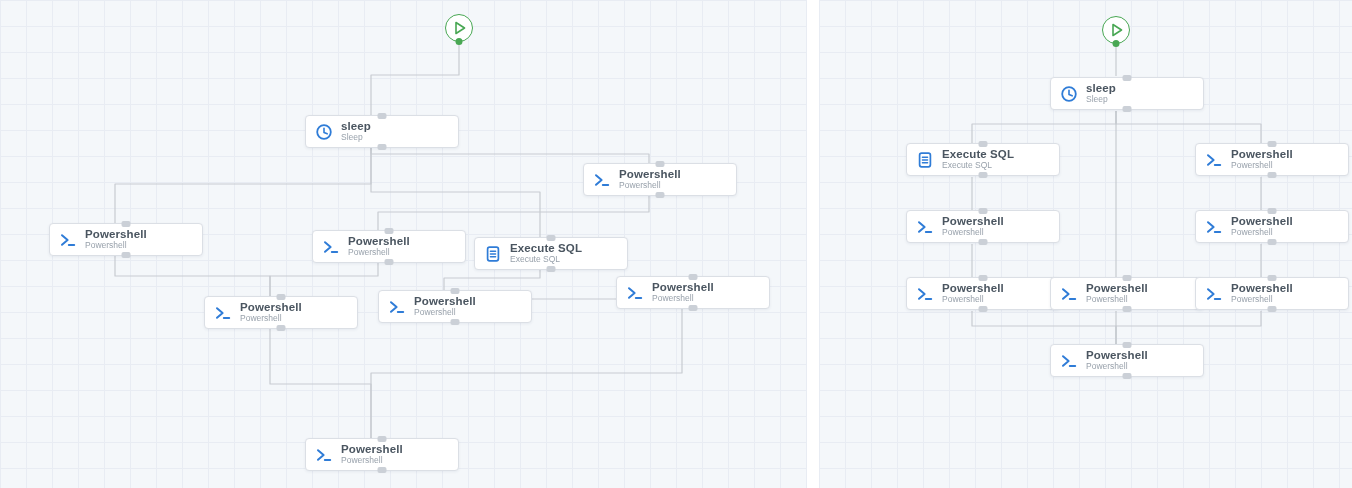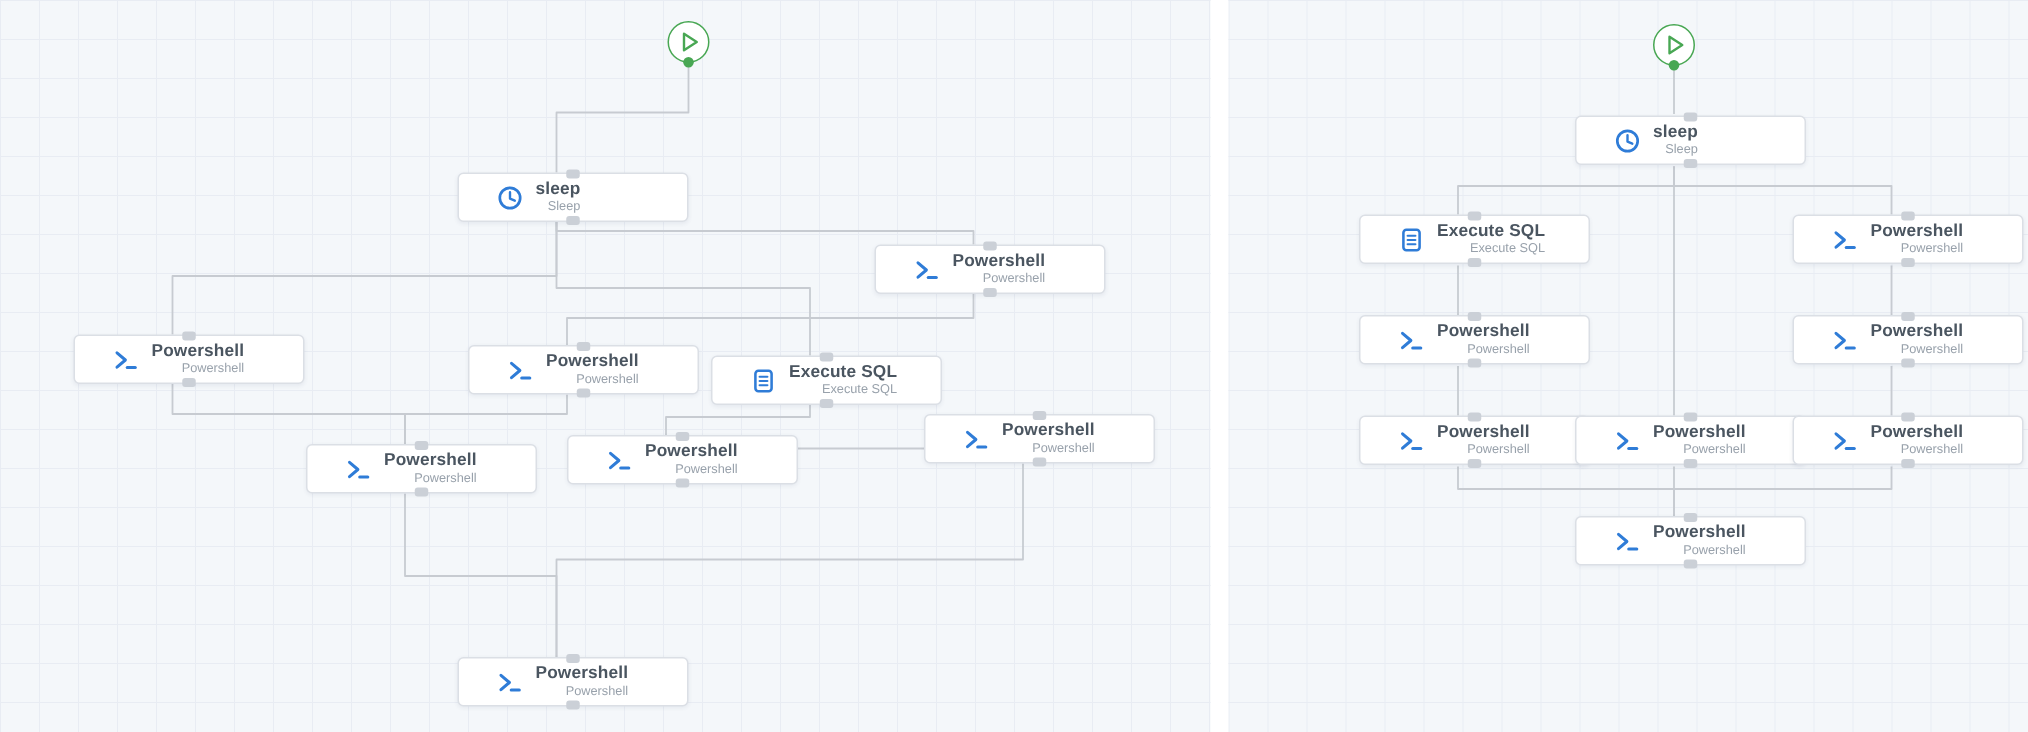--- a/index.html
+++ b/index.html
@@ -2,21 +2,21 @@
 <html><head>
 <meta charset="utf-8">
 <style>
   html,body{margin:0;padding:0;background:#ffffff;width:1352px;height:488px;overflow:hidden;
     font-family:"Liberation Sans",sans-serif;}
   .stage{position:relative;width:1352px;height:488px;}
   .panel{position:absolute;top:0;height:488px;}
   .edges{position:absolute;left:0;top:0;z-index:1;}
   .node{position:absolute;width:154px;height:33px;background:#ffffff;border:1px solid #dbdfe5;
     border-radius:4px;box-shadow:0 1px 3px rgba(40,60,100,.07);z-index:2;display:flex;
-    align-items:center;gap:8px;padding-left:24px;box-sizing:border-box;text-align:right;}
+    align-items:center;gap:8px;padding-left:8px;box-sizing:border-box;}
   .node .txt{display:flex;flex-direction:column;line-height:1.12;min-width:0;}
   .node .title{font-size:11.5px;font-weight:600;color:#4a5560;letter-spacing:.1px;white-space:nowrap;}
   .node .subtitle{font-size:8.5px;color:#98a1ab;white-space:nowrap;}
   .node .nicon{width:19px;height:19px;flex:0 0 auto;display:flex;align-items:center;justify-content:center;}
   .port{position:absolute;width:9px;height:6px;border-radius:2px;left:50%;transform:translateX(-50%);z-index:3;}
   .port.top{top:-3px;} .port.bottom{bottom:-3px;}
   .startnode{position:absolute;width:28px;height:28px;border-radius:50%;background:#fff;
     box-sizing:border-box;z-index:2;display:flex;align-items:center;justify-content:center;}
   .startdot{position:absolute;width:7px;height:7px;border-radius:50%;left:50%;bottom:-4px;transform:translateX(-50%);}
 </style>

